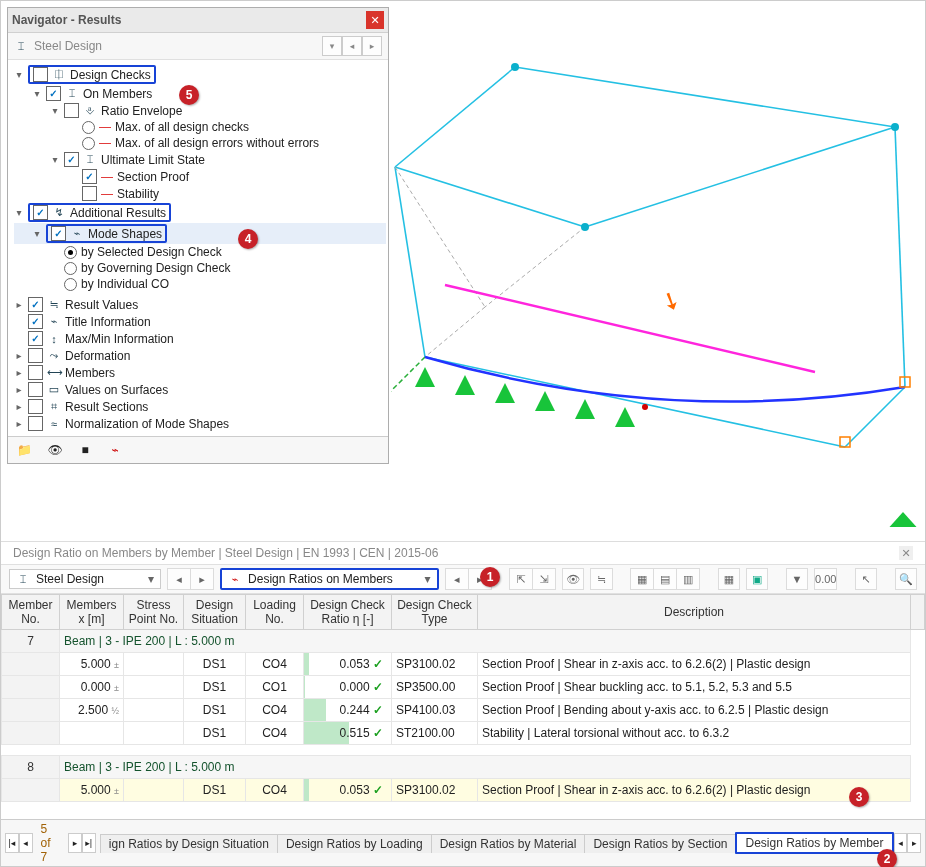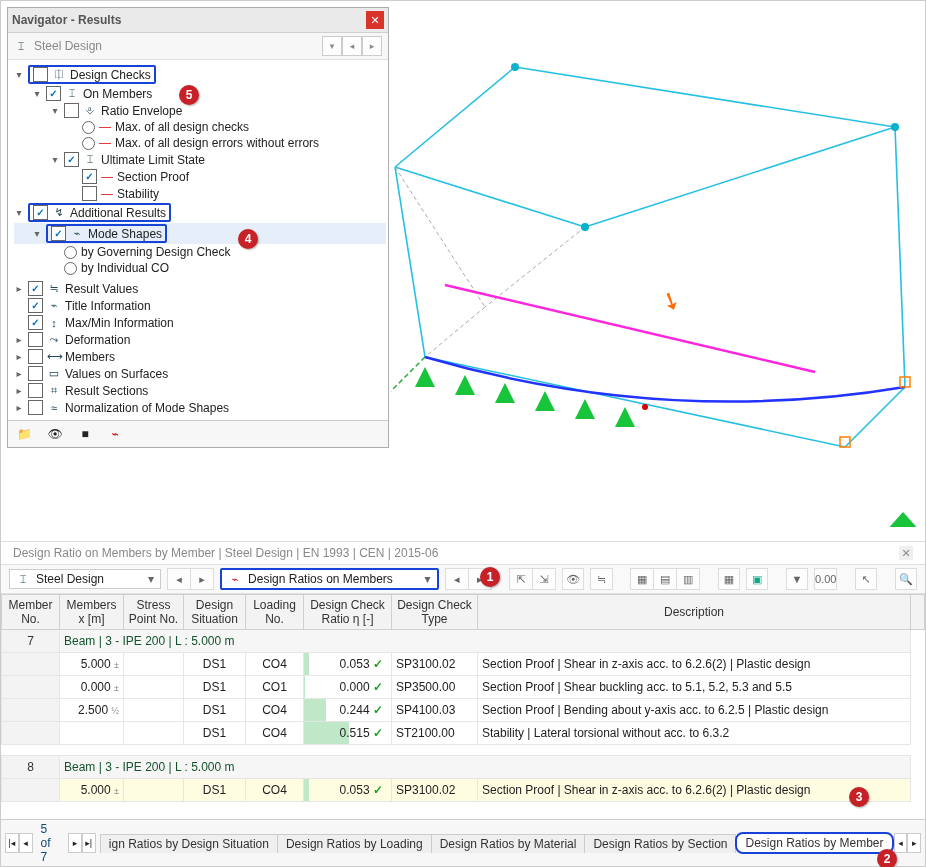--- a/index.html
+++ b/index.html
@@ -168,28 +168,28 @@
 
   .tabstrip {
     display: flex; align-items: center; border-top: 1px solid #ccc;
     background: #f7f7f7; padding: 2px 4px;
     gap: 0;
   }
   .tabstrip .nav {
     width: 18px; height: 18px; display: flex; align-items: center; justify-content: center;
     border: 1px solid #ccc; font-size: 9px; background: #fff;
   }
-  .tabstrip .counter { padding: 0 8px; color: #0c4a6e; }
+  .tabstrip .counter { padding: 0 8px; color: #a16207; }
   .tabstrip .tab {
     border: 1px solid #ccc; border-bottom: none; padding: 2px 8px;
     background: #efefef; font-size: 12px; color: #333; margin-left: -1px;
     white-space: nowrap;
   }
   .tabstrip .tab.active {
-    background: #fff; border: 2px solid #1743d6; border-radius: 8px;
+    background: #fff; border: 2px solid #1743d6; border-radius: 1px;
   }
 </style>
 </head>
 <body>
 
 <div class="root">
 
   <div class="callout" style="left:178px; top:84px;">5</div>
   <div class="callout" style="left:237px; top:228px;">4</div>
   <div class="callout" style="left:479px; top:566px;">1</div>
@@ -271,20 +271,25 @@
           <span>Additional Results</span>
         </span>
       </div>
       <div class="tree-row indent1 hl-row">
         <span class="twisty">▾</span>
         <span class="hl-blue" style="display:inline-flex;align-items:center;gap:4px;">
           <span class="cb checked-blue"></span>
           <span class="node-icon">⌁</span>
           <span>Mode Shapes</span>
         </span>
+      </div>
+      <div class="tree-row indent2">
+        <span class="twisty" style="visibility:hidden"></span>
+        <span class="radio sel"></span>
+        <span>by Selected Design Check</span>
       </div>
       <div class="tree-row indent2">
         <span class="twisty" style="visibility:hidden"></span>
         <span class="radio"></span>
         <span>by Governing Design Check</span>
       </div>
       <div class="tree-row indent2">
         <span class="twisty" style="visibility:hidden"></span>
         <span class="radio"></span>
         <span>by Individual CO</span>

